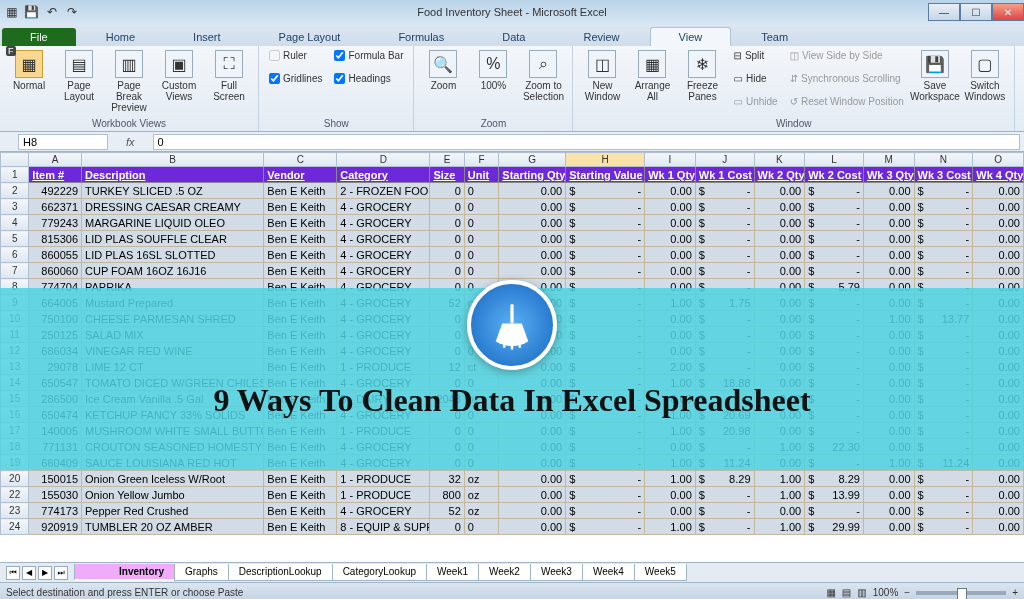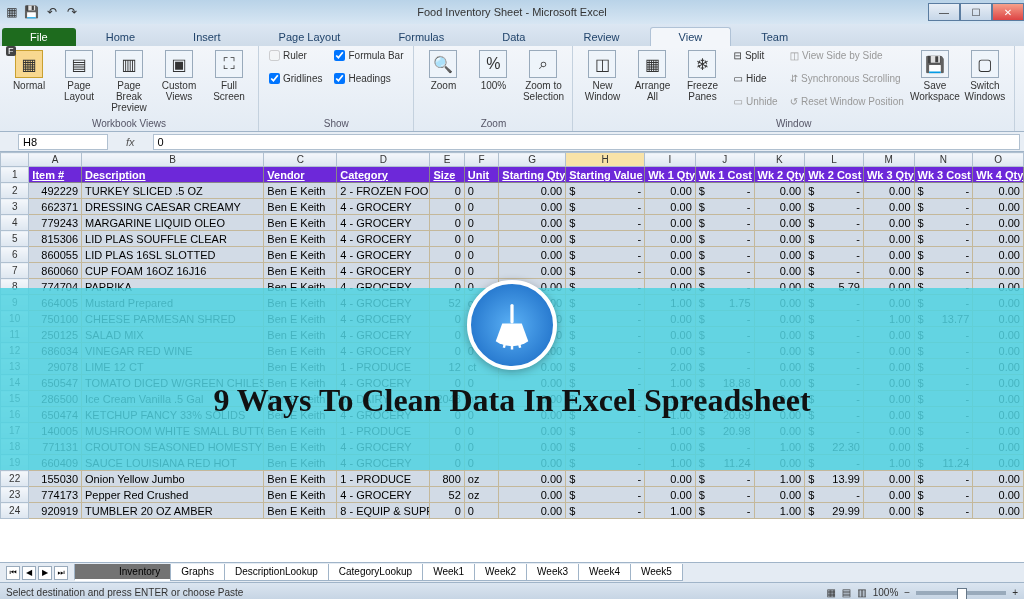--- a/index.html
+++ b/index.html
@@ -42,21 +42,21 @@
 td.money { text-align: right; }
 td.money::before { content: "$  "; float: left; }
 .overlay { position: absolute; top: 136px; left: 0; right: 0; height: 182px; background: rgba(80,210,225,0.85); display: flex; flex-direction: column; align-items: center; justify-content: center; }
 .overlay .badge { width: 90px; height: 90px; border-radius: 50%; background: radial-gradient(#5ab0f5,#1565c0); display: flex; align-items: center; justify-content: center; margin-top: -60px; border: 4px solid #fff; box-shadow: 0 2px 8px rgba(0,0,0,.3); }
 .overlay .badge svg { width: 52px; height: 52px; }
 .overlay h1 { font-family: Georgia, serif; font-size: 32px; font-weight: bold; color: #111; margin-top: 12px; }
 .sheet-tabs { height: 20px; background: #e4ebf3; border-top: 1px solid #a0b4c8; display: flex; align-items: center; font-size: 10px; padding-left: 6px; gap: 0; }
 .sheet-tabs .nav { display: flex; gap: 2px; margin-right: 6px; }
 .sheet-tabs .nav span { width: 14px; height: 14px; border: 1px solid #9ab; background: #fff; display: flex; align-items: center; justify-content: center; font-size: 8px; cursor: pointer; }
 .stab { padding: 2px 10px; background: #fff; border: 1px solid #a0b4c8; border-top: none; margin-right: -1px; cursor: pointer; }
-.stab.active { background: #737373; font-weight: normal; border-bottom: 2px solid #fff; padding-left: 44px; }
+.stab.active { background: #f0abfc; font-weight: bold; border-bottom: 2px solid #fff; padding-left: 44px; }
 .statusbar { height: 20px; background: linear-gradient(#dbe5f0,#c3d2e2); border-top: 1px solid #a0b4c8; display: flex; align-items: center; font-size: 10px; padding: 0 6px; color: #333; }
 .statusbar .zoom { margin-left: auto; display: flex; align-items: center; gap: 6px; }
 .zoom .slider { width: 90px; height: 4px; background: #9ab; position: relative; }
 .zoom .slider::after { content: ""; position: absolute; left: 45%; top: -3px; width: 8px; height: 10px; background: #fff; border: 1px solid #678; }
 col.c-rh{width:28px}col.c-a{width:52px}col.c-b{width:180px}col.c-c{width:72px}col.c-d{width:92px}
 col.c-e{width:34px}col.c-f{width:34px}col.c-g{width:66px}col.c-h{width:78px}col.c-i{width:50px}
 col.c-j{width:58px}col.c-k{width:50px}col.c-l{width:58px}col.c-m{width:50px}col.c-n{width:58px}col.c-o{width:50px}
 </style>
 </head>
 <body>
@@ -582,20 +582,38 @@
           <td class="money">-</td>
           <td class="num">1.00</td>
           <td class="money">11.24</td>
           <td class="num">0.00</td>
           <td class="money">-</td>
           <td class="num">1.00</td>
           <td class="money">11.24</td>
           <td class="num">0.00</td>
         </tr>
         <tr class="datarow">
+          <td class="rowhdr">20</td>
+          <td class="num">150015</td>
+          <td>Onion Green Iceless W/Root</td>
+          <td>Ben E Keith</td>
+          <td>1 - PRODUCE</td>
+          <td class="num">32</td>
+          <td>oz</td>
+          <td class="num">0.00</td>
+          <td class="money">-</td>
+          <td class="num">1.00</td>
+          <td class="money">8.29</td>
+          <td class="num">1.00</td>
+          <td class="money">8.29</td>
+          <td class="num">0.00</td>
+          <td class="money">-</td>
+          <td class="num">0.00</td>
+        </tr>
+        <tr class="datarow">
           <td class="rowhdr">22</td>
           <td class="num">155030</td>
           <td>Onion Yellow Jumbo</td>
           <td>Ben E Keith</td>
           <td>1 - PRODUCE</td>
           <td class="num">800</td>
           <td>oz</td>
           <td class="num">0.00</td>
           <td class="money">-</td>
           <td class="num">0.00</td>

